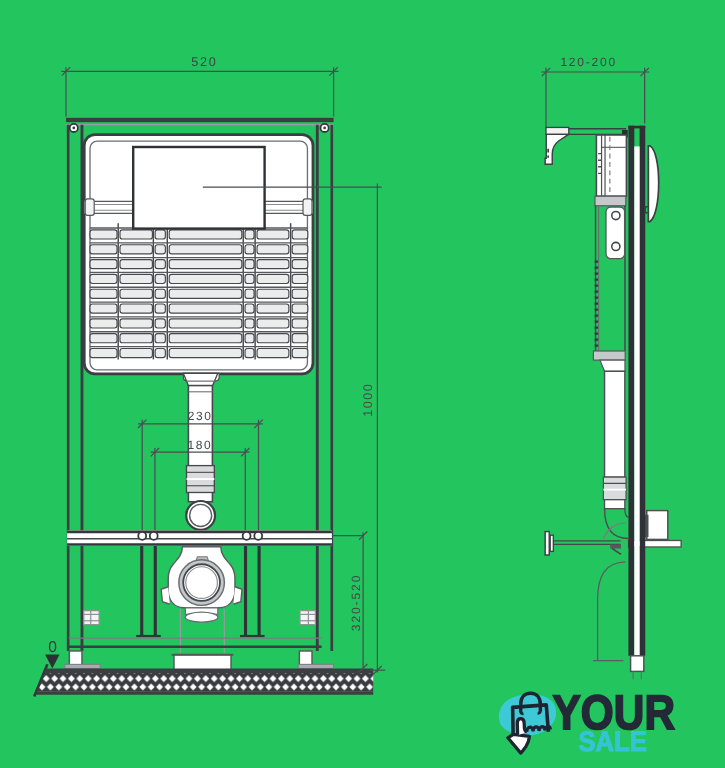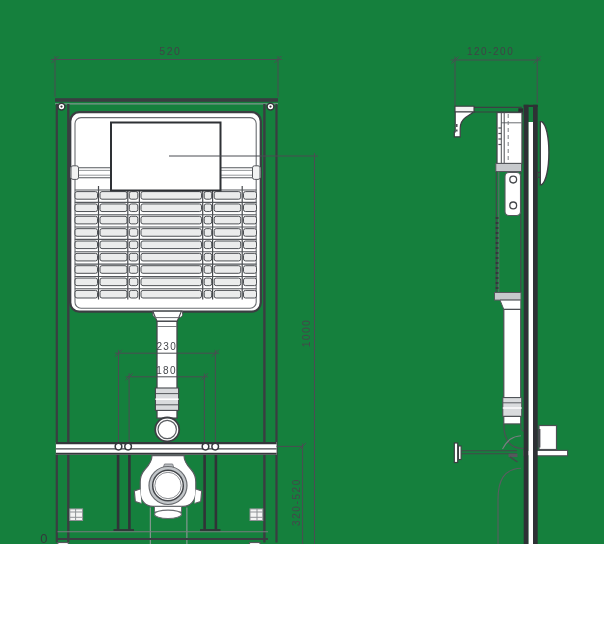--- a/index.html
+++ b/index.html
@@ -1,16 +1,16 @@
 <!DOCTYPE html>
 <html><head>
 <meta charset="utf-8">
 <style>
   html,body{margin:0;padding:0;background:#ffffff;}
-  #page{position:relative;width:604px;height:544px;background:#15803d;overflow:hidden;
+  #page{position:relative;width:604px;height:640px;background:#22c55e;overflow:hidden;
         font-family:"Liberation Sans", sans-serif;will-change:transform;}
   svg{position:absolute;top:0;left:0;}
   text{font-family:"Liberation Sans", sans-serif;}
 </style>
 </head>
 <body>
 <div id="page">
 <svg width="604" height="640" viewBox="0 0 604 640">
 <defs>
   <pattern id="xhatch" width="7" height="14" patternUnits="userSpaceOnUse" patternTransform="translate(0,2)">

